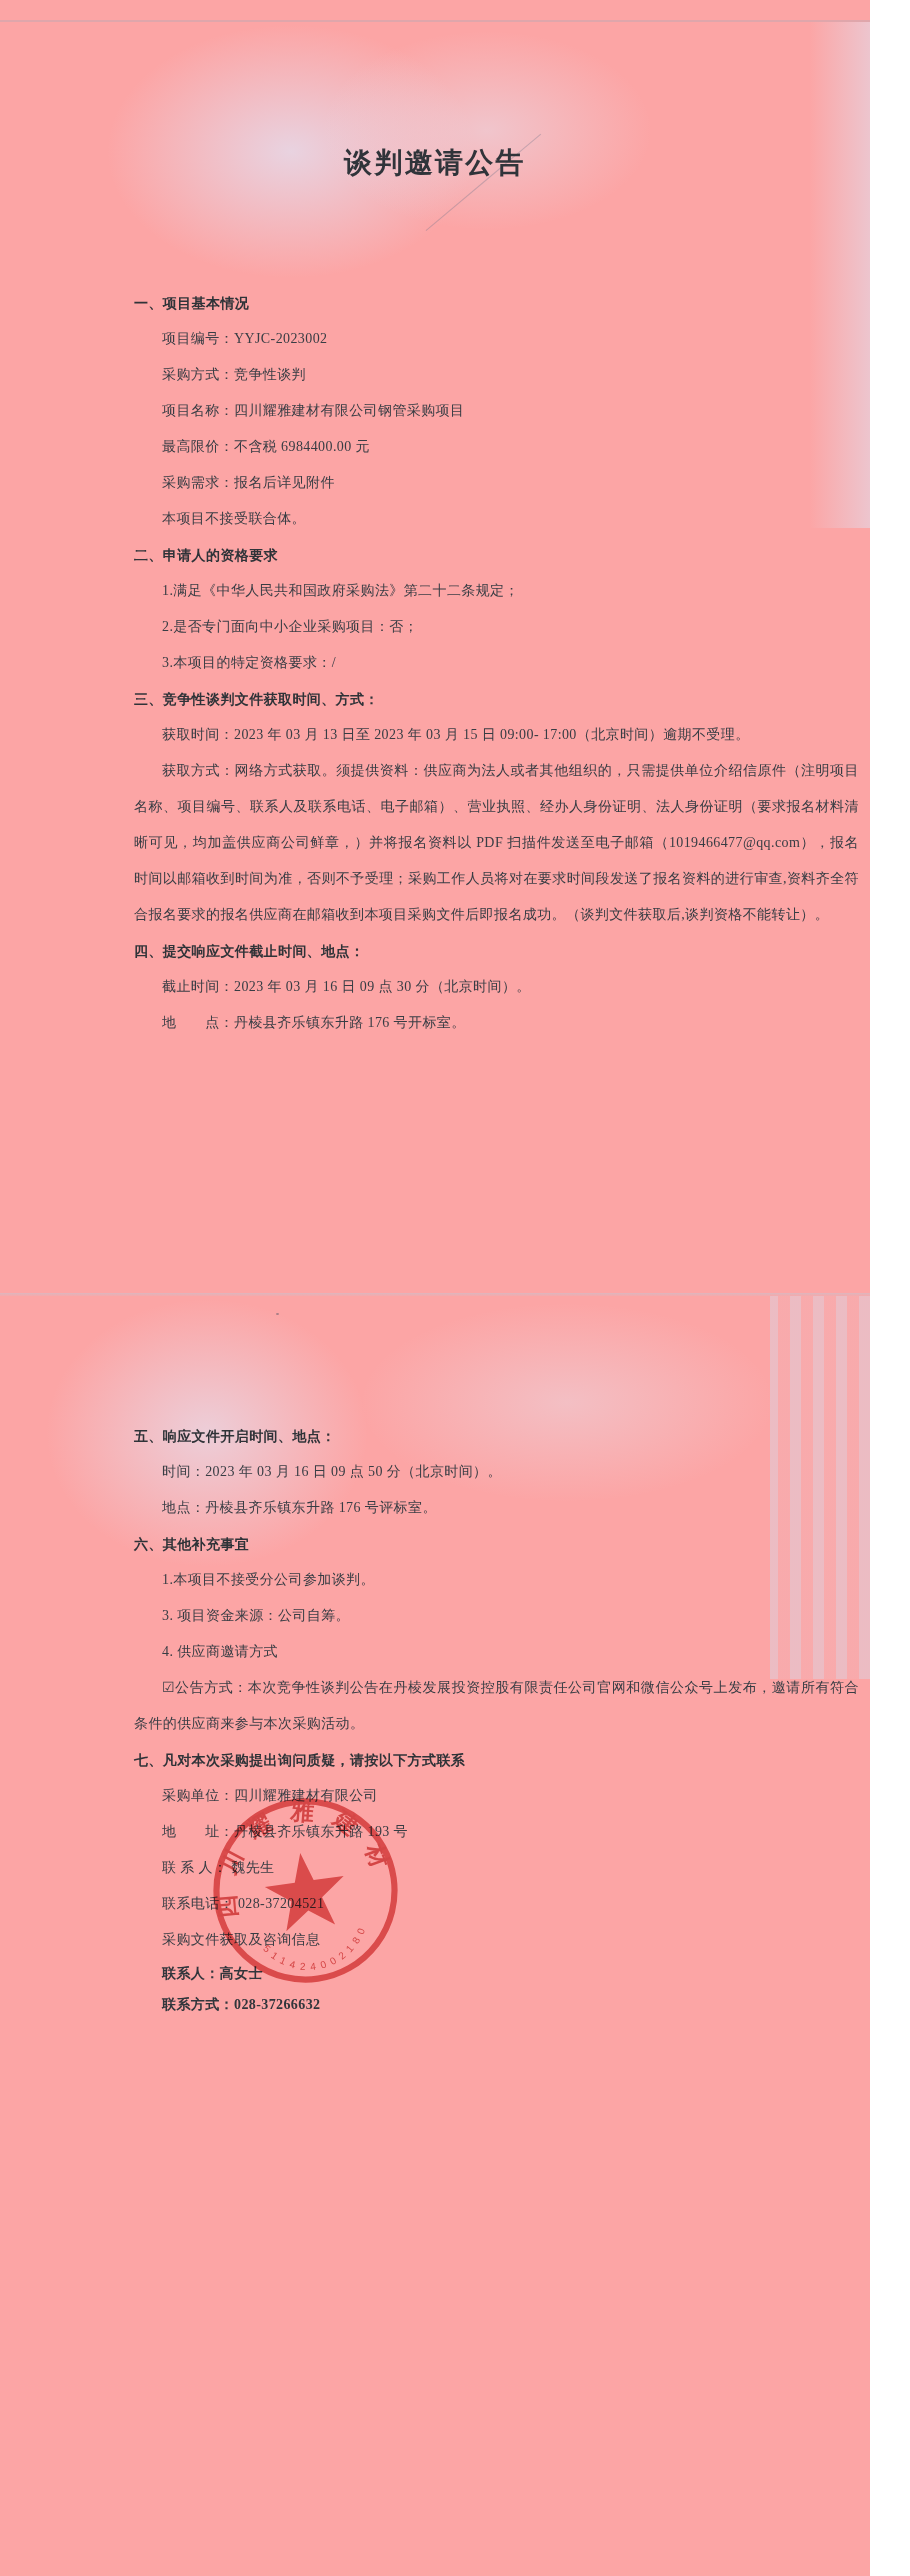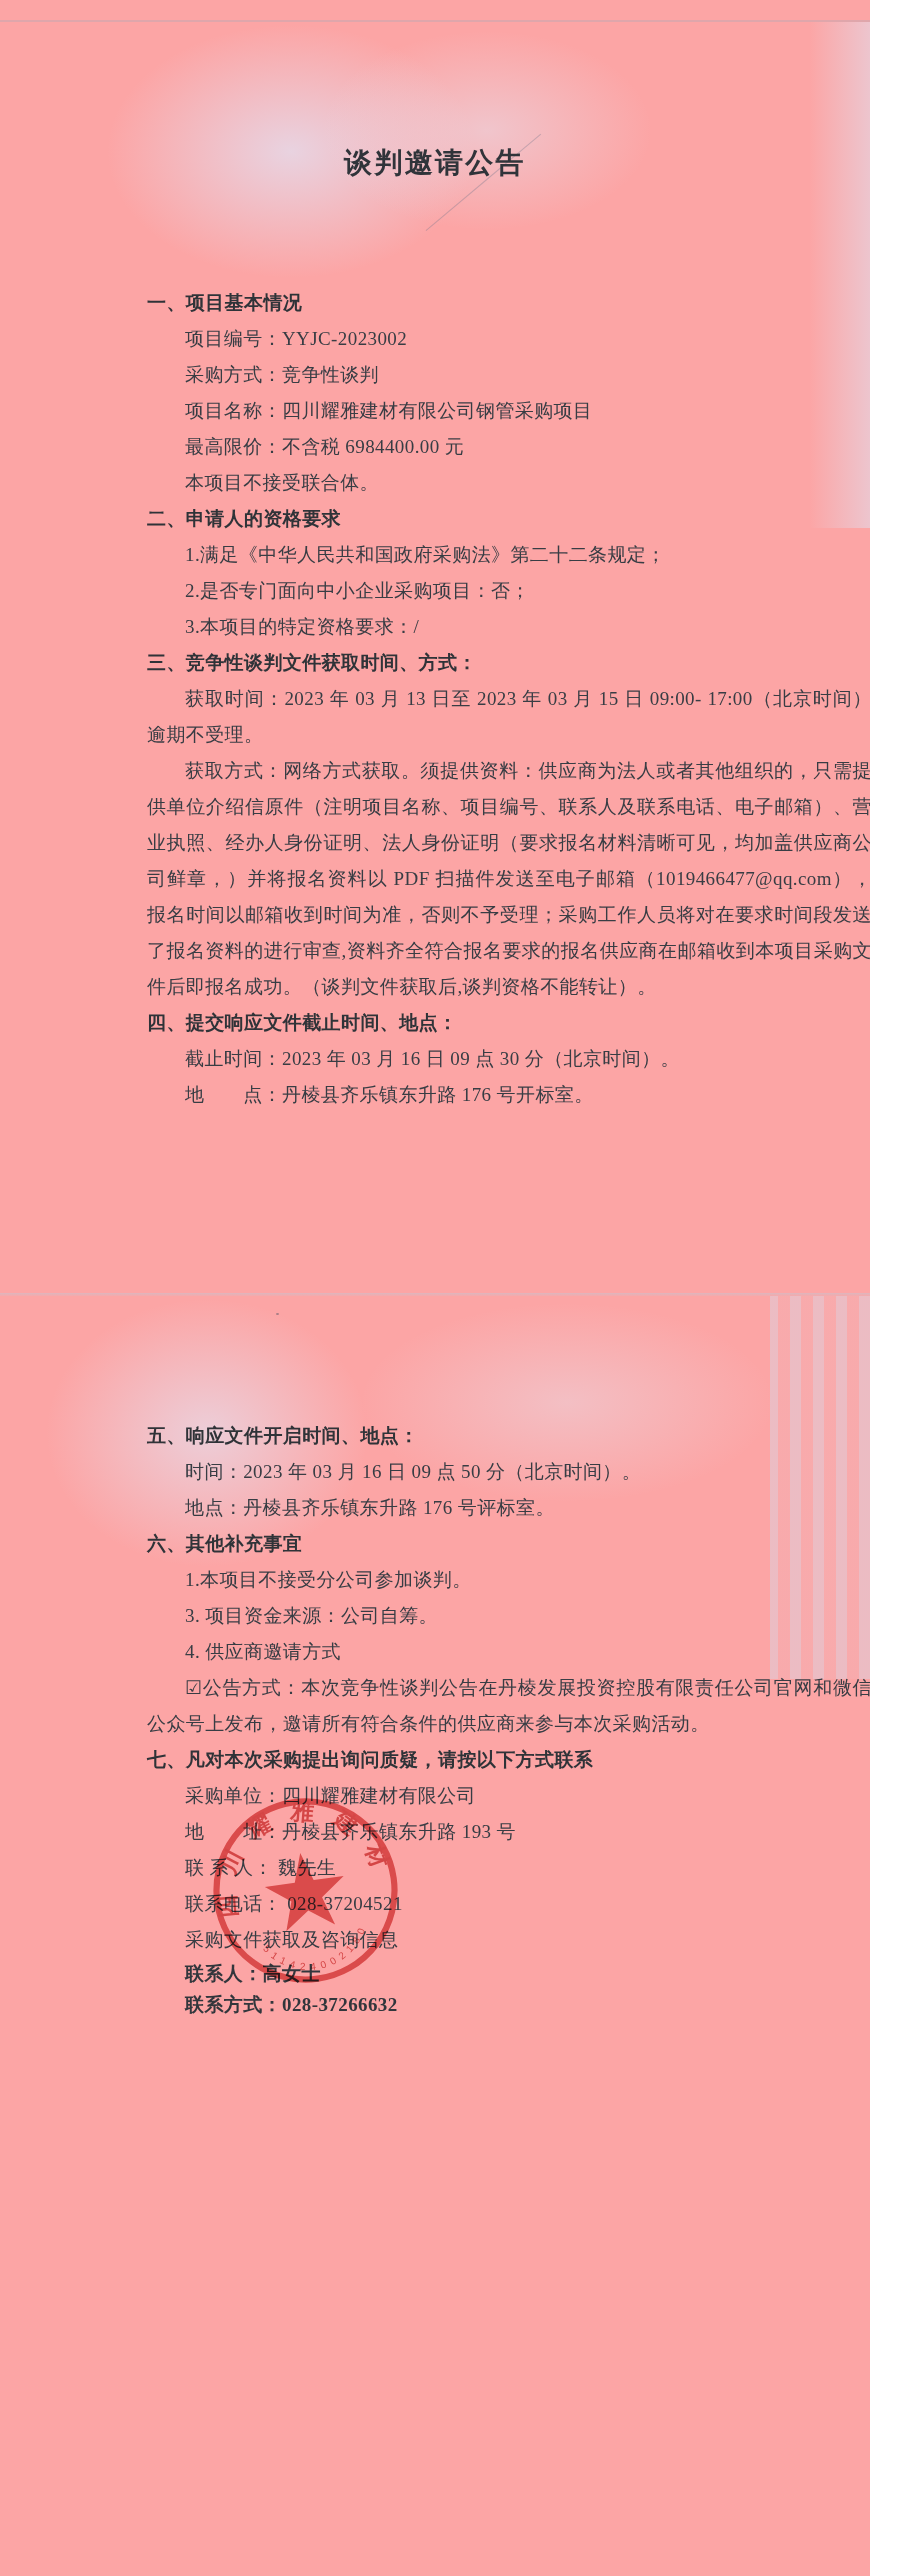--- a/index.html
+++ b/index.html
@@ -33,22 +33,22 @@
     background:repeating-linear-gradient(to left,rgba(216,216,232,.45) 0 10.7px,rgba(216,216,232,.1) 10.7px 23px);}
   .speck{top:1313px;left:276px;width:3.1px;height:2.3px;border-radius:50%;background:rgba(90,90,104,.5);}
   
   .doc-title{
     position:absolute;top:144px;left:0;width:100%;
     text-align:center;margin:0;
     font-size:28px;font-weight:bold;letter-spacing:2.3px;
     color:#30343a;
   }
   .flow{
-    position:absolute;left:147px;width:725px;
-    font-size:19px;line-height:36px;
+    position:absolute;left:134px;width:725px;
+    font-size:14px;line-height:36px;
     text-align:justify;text-justify:inter-ideograph;
     letter-spacing:0.4px;
   }
   .flow.page1{top:285px;}
   .flow.page2{top:1418px;}
   .flow p{margin:0;}
   .flow p.h{
     font-family:"Liberation Sans","DejaVu Sans",sans-serif;
     font-weight:bold;color:#2f3338;text-indent:0;
   }
@@ -78,20 +78,21 @@
   <div class="artifact speck"></div>
 
   <h1 class="doc-title">谈判邀请公告</h1>
 
   <div class="flow page1" id="page1">
       <p class="h">一、项目基本情况</p>
       <p class="p">项目编号：YYJC-2023002</p>
       <p class="p">采购方式：竞争性谈判</p>
       <p class="p">项目名称：四川耀雅建材有限公司钢管采购项目</p>
       <p class="p">最高限价：不含税 6984400.00 元</p>
+      <p class="p">采购需求：报名后详见附件</p>
       <p class="p">本项目不接受联合体。</p>
       <p class="h">二、申请人的资格要求</p>
       <p class="p">1.满足《中华人民共和国政府采购法》第二十二条规定；</p>
       <p class="p">2.是否专门面向中小企业采购项目：否；</p>
       <p class="p">3.本项目的特定资格要求：/</p>
       <p class="h">三、竞争性谈判文件获取时间、方式：</p>
       <p class="p">获取时间：2023 年 03 月 13 日至 2023 年 03 月 15 日 09:00- 17:00（北京时间）逾期不受理。</p>
       <p class="p">获取方式：网络方式获取。须提供资料：供应商为法人或者其他组织的，只需提供单位介绍信原件（注明项目名称、项目编号、联系人及联系电话、电子邮箱）、营业执照、经办人身份证明、法人身份证明（要求报名材料清晰可见，均加盖供应商公司鲜章，）并将报名资料以 PDF 扫描件发送至电子邮箱（1019466477@qq.com），报名时间以邮箱收到时间为准，否则不予受理；采购工作人员将对在要求时间段发送了报名资料的进行审查,资料齐全符合报名要求的报名供应商在邮箱收到本项目采购文件后即报名成功。（谈判文件获取后,谈判资格不能转让）。</p>
       <p class="h">四、提交响应文件截止时间、地点：</p>
       <p class="p">截止时间：2023 年 03 月 16 日 09 点 30 分（北京时间）。</p>

